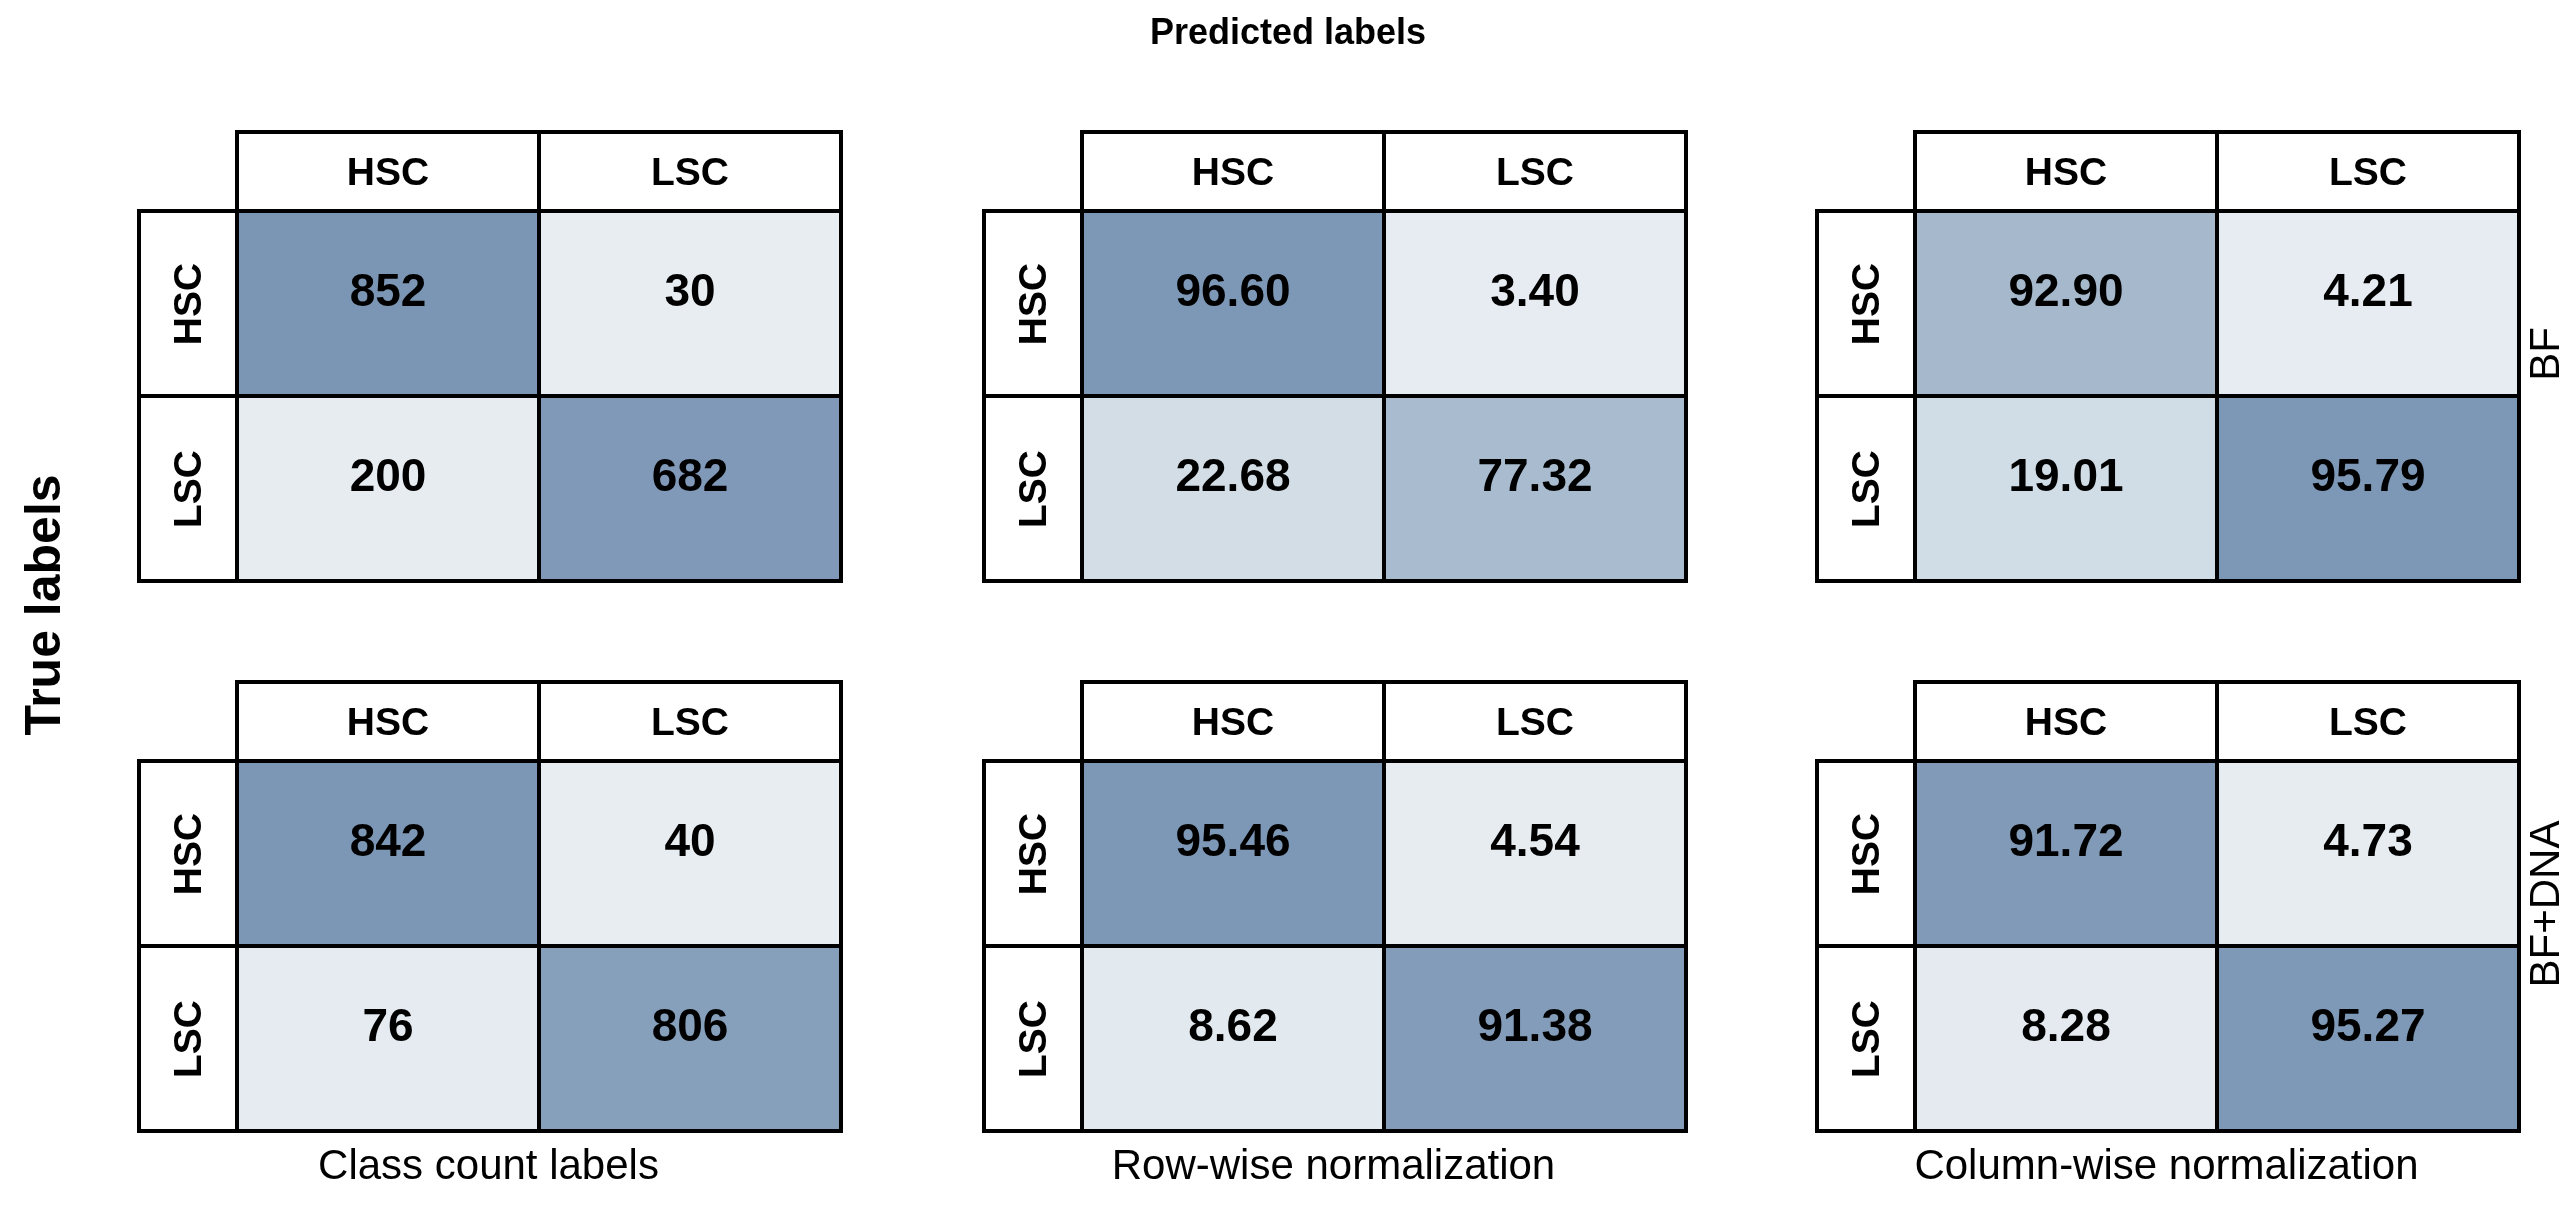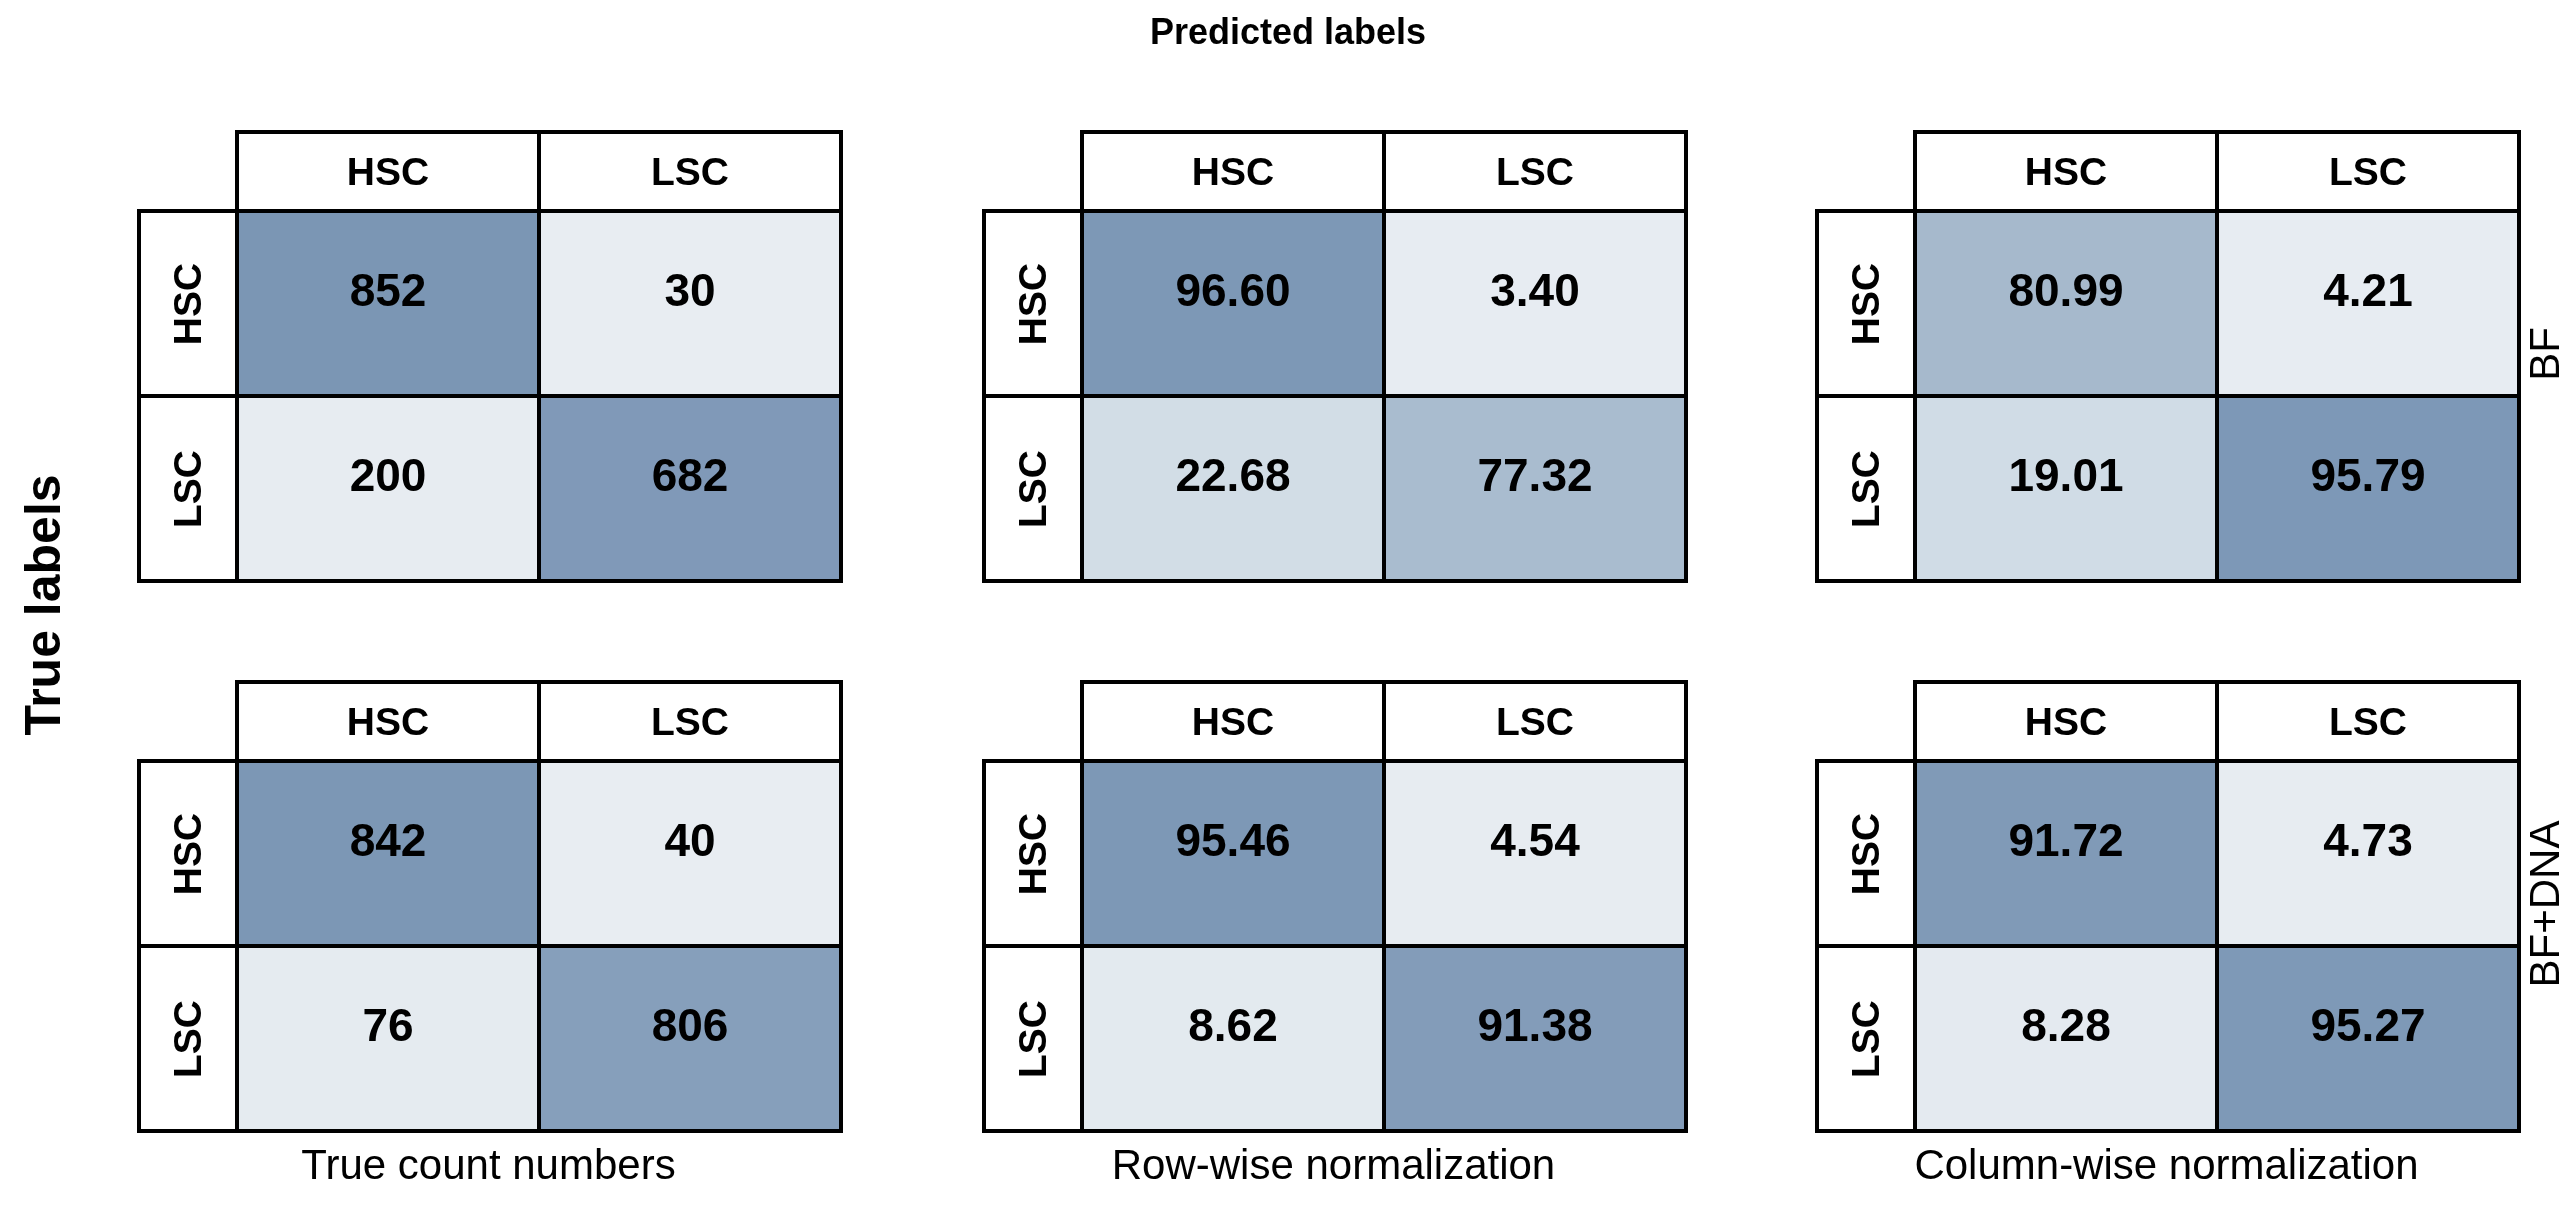--- a/index.html
+++ b/index.html
@@ -147,21 +147,21 @@
     <tbody>
         <tr class="r-head">
       <td class="corner"></td>
       <th class="colhead">HSC</th>
       <th class="colhead">LSC</th>
     </tr>
     <tr class="r-data">
       <th class="rowhead">
             <span class="vtext">HSC</span>
           </th>
-      <td class="cell" style="background-color: rgb(166, 185, 204);">80.99</td>
+      <td class="cell" style="background-color: rgb(166, 185, 204);">92.90</td>
       <td class="cell" style="background-color: rgb(231, 236, 242);">4.21</td>
     </tr>
     <tr class="r-data">
       <th class="rowhead">
             <span class="vtext">LSC</span>
           </th>
       <td class="cell" style="background-color: rgb(208, 220, 230);">19.01</td>
       <td class="cell" style="background-color: rgb(125, 152, 183);">95.79</td>
     </tr>
   </tbody>
@@ -254,18 +254,18 @@
   </tbody>
     </table>
 
   <div class="grouplab-wrap" id="grp0">
     <span class="vcenter">BF</span>
   </div>
   <div class="grouplab-wrap" id="grp1">
     <span class="vcenter">BF+DNA</span>
   </div>
 
-  <div class="caption" id="cap0">True count numbers</div>
+  <div class="caption" id="cap0">Class count labels</div>
   <div class="caption" id="cap2">Column-wise normalization</div>
   <div class="caption" id="cap1">Row-wise normalization</div>
 
 </div>
 
 
 </body></html>

